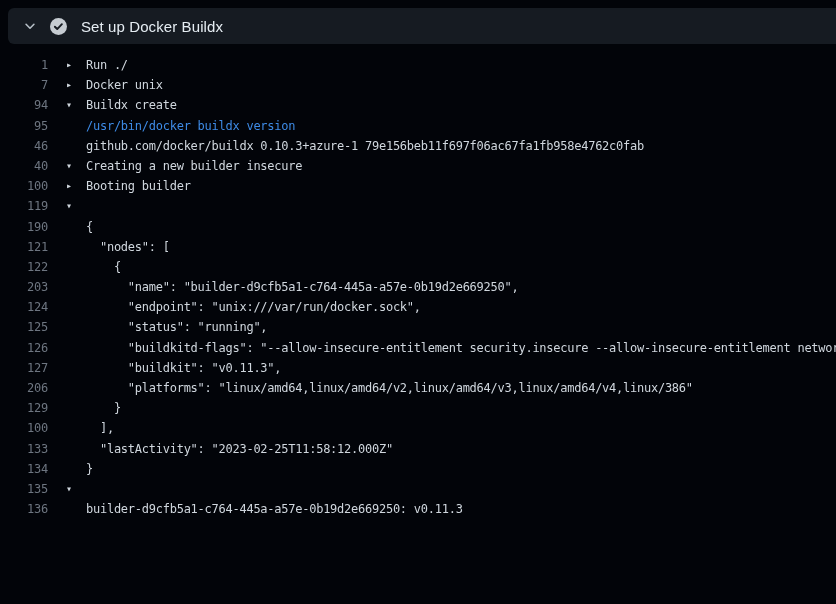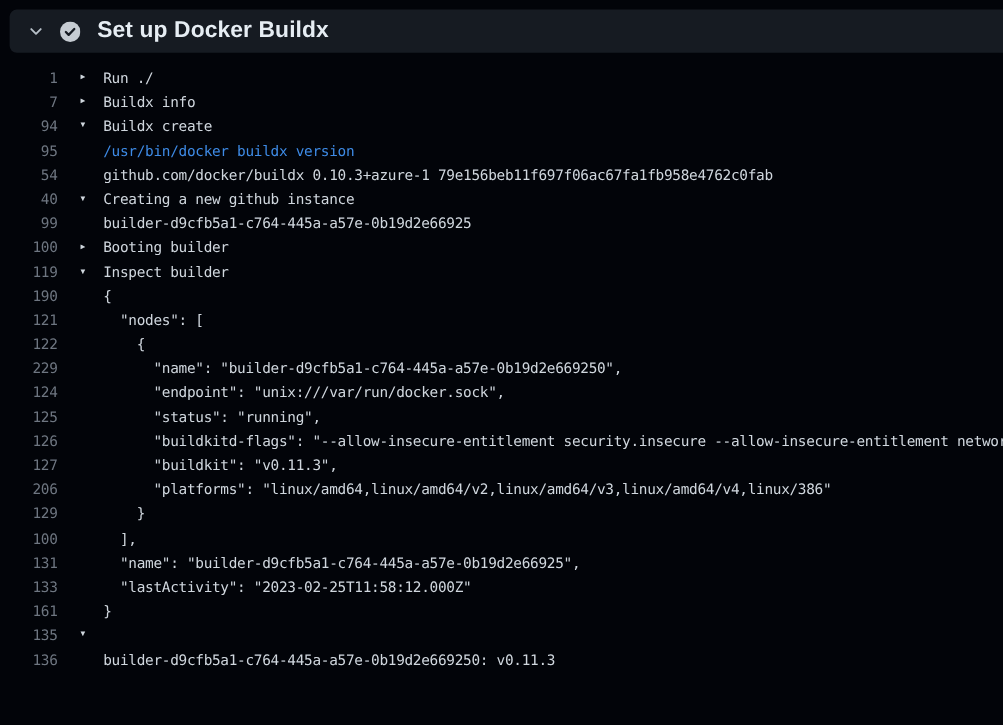--- a/index.html
+++ b/index.html
@@ -19,22 +19,22 @@
     background: var(--header-bg, #161b22);
     border-radius: 6px;
     display: flex; align-items: center;
     padding: 0 14px;
     cursor: pointer;
   }
   .step-header .chev { width: 16px; height: 16px; margin-right: 12px; flex: none; display:flex; align-items:center; justify-content:center; }
   .step-header .check { width: 17px; height: 17px; margin-right: 14px; flex: none; }
   .step-title {
     color: var(--title-fg, #e6edf3);
-    font-size: 19px;
-    font-weight: 700;
+    font-size: 15px;
+    font-weight: 400;
     letter-spacing: .1px;
   }
 
   
   .log {
     position: absolute;
     left: 0; top: 44px; right: 0; bottom: 0;
     padding-top: 11px;
     overflow: hidden;
   }
@@ -85,74 +85,68 @@
 
 <div class="log" id="log">
     <div class="row group">
     <a class="num" href="#">1</a>
     <span class="marker">▸</span>
     <span class="text">Run ./</span>
   </div>
     <div class="row group">
     <a class="num" href="#">7</a>
     <span class="marker">▸</span>
-    <span class="text">Buildx info</span>
+    <span class="text">Docker unix</span>
   </div>
     <div class="row group">
     <a class="num" href="#">94</a>
     <span class="marker">▾</span>
     <span class="text">Buildx create</span>
   </div>
     <div class="row command">
     <a class="num" href="#">95</a>
     <span class="marker"></span>
     <span class="text">/usr/bin/docker buildx version</span>
   </div>
     <div class="row output">
-    <a class="num" href="#">54</a>
+    <a class="num" href="#">46</a>
     <span class="marker"></span>
     <span class="text">github.com/docker/buildx 0.10.3+azure-1 79e156beb11f697f06ac67fa1fb958e4762c0fab</span>
   </div>
     <div class="row group">
     <a class="num" href="#">40</a>
     <span class="marker">▾</span>
-    <span class="text">Creating a new github instance</span>
-  </div>
-    <div class="row output">
-    <a class="num" href="#">99</a>
-    <span class="marker"></span>
-    <span class="text">builder-d9cfb5a1-c764-445a-a57e-0b19d2e66925</span>
+    <span class="text">Creating a new builder insecure</span>
   </div>
     <div class="row group">
     <a class="num" href="#">100</a>
     <span class="marker">▸</span>
     <span class="text">Booting builder</span>
   </div>
     <div class="row group">
     <a class="num" href="#">119</a>
     <span class="marker">▾</span>
-    <span class="text">Inspect builder</span>
   </div>
     <div class="row output">
     <a class="num" href="#">190</a>
     <span class="marker"></span>
     <span class="text">{</span>
   </div>
     <div class="row output">
     <a class="num" href="#">121</a>
     <span class="marker"></span>
     <span class="text">  "nodes": [</span>
   </div>
     <div class="row output">
     <a class="num" href="#">122</a>
     <span class="marker"></span>
     <span class="text">    {</span>
   </div>
     <div class="row output">
-    <a class="num" href="#">229</a>
+    <a class="num" href="#">203</a>
     <span class="marker"></span>
     <span class="text">      "name": "builder-d9cfb5a1-c764-445a-a57e-0b19d2e669250",</span>
   </div>
     <div class="row output">
     <a class="num" href="#">124</a>
     <span class="marker"></span>
     <span class="text">      "endpoint": "unix:///var/run/docker.sock",</span>
   </div>
     <div class="row output">
     <a class="num" href="#">125</a>
@@ -178,31 +172,26 @@
     <a class="num" href="#">129</a>
     <span class="marker"></span>
     <span class="text">    }</span>
   </div>
     <div class="row output">
     <a class="num" href="#">100</a>
     <span class="marker"></span>
     <span class="text">  ],</span>
   </div>
     <div class="row output">
-    <a class="num" href="#">131</a>
-    <span class="marker"></span>
-    <span class="text">  "name": "builder-d9cfb5a1-c764-445a-a57e-0b19d2e66925",</span>
-  </div>
-    <div class="row output">
     <a class="num" href="#">133</a>
     <span class="marker"></span>
     <span class="text">  "lastActivity": "2023-02-25T11:58:12.000Z"</span>
   </div>
     <div class="row output">
-    <a class="num" href="#">161</a>
+    <a class="num" href="#">134</a>
     <span class="marker"></span>
     <span class="text">}</span>
   </div>
     <div class="row group">
     <a class="num" href="#">135</a>
     <span class="marker">▾</span>
   </div>
     <div class="row output">
     <a class="num" href="#">136</a>
     <span class="marker"></span>

